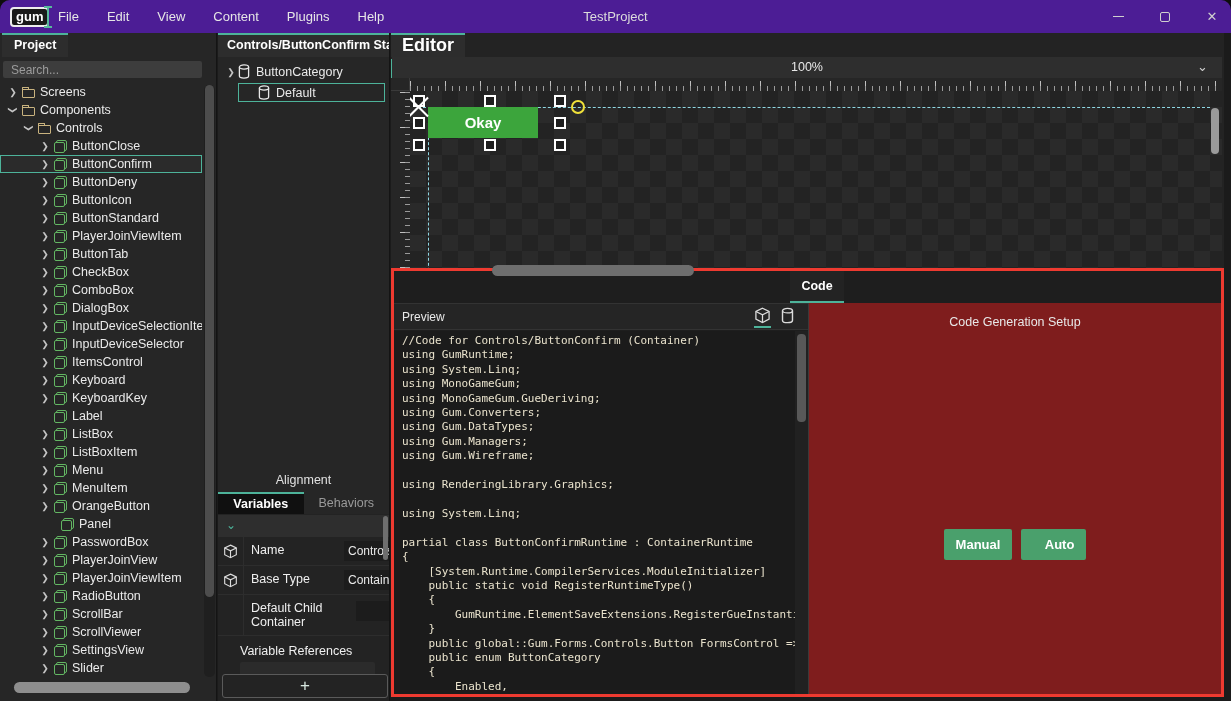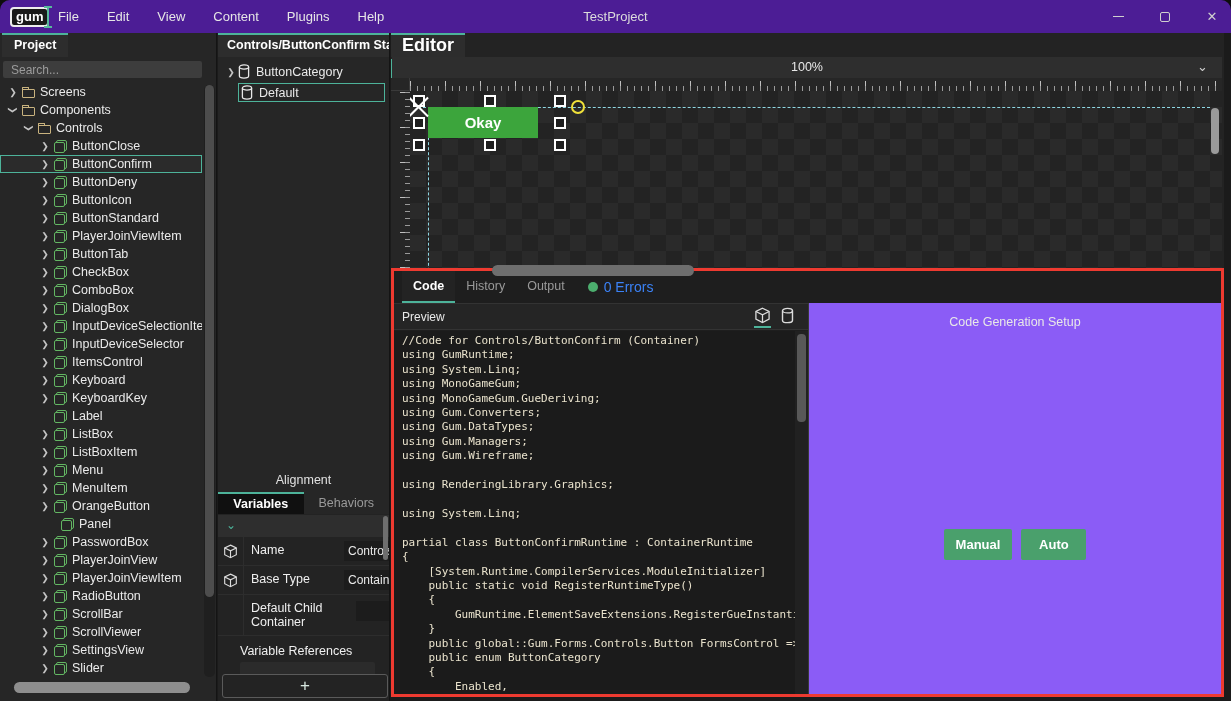--- a/index.html
+++ b/index.html
@@ -46,21 +46,21 @@
   .ico-comp::after { content:""; position:absolute; left:0; bottom:0; width:9px; height:9px; border:1.5px solid #63b663; border-radius:2px; background:#262626; }
   .vscroll-track { position:absolute; right:1px; top:52px; width:11px; bottom:24px; background:#1f1f1f; border-radius:5px; }
   .vscroll-thumb { position:absolute; left:1px; top:0; width:9px; height:512px; background:#4d4d4d; border-radius:5px; }
   .hscroll-thumb { position:absolute; left:14px; bottom:8px; width:176px; height:11px; background:#8e8e8e; border-radius:6px; }
 
   
   #states-panel { position:absolute; left:218px; top:33px; width:172px; height:435px; background:#262626; border-right:1px solid #141414; }
   #states-tab { height:24px; background:#2d2d2d; border-top:2px solid #4db39a; font-weight:bold; font-size:12.5px; line-height:21px; color:#fff; padding:0 9px; white-space:nowrap; overflow:hidden; }
   .srow { height:19px; display:flex; align-items:center; margin-top:5px; white-space:nowrap; }
   .srow .slabel { margin-left:6px; font-size:12.5px; color:#eaeaea; }
-  #state-default { margin-left:20px; margin-right:4px; outline:1px solid #4db39a; outline-offset:-1px; padding-left:3px; margin-top:2px; }
+  #state-default { margin-left:20px; margin-right:4px; outline:1px solid #4db39a; outline-offset:-1px; padding-left:20px; margin-top:2px; }
 
   
   #props-panel { position:absolute; left:218px; top:468px; width:172px; height:233px; background:#232323; border-right:1px solid #141414; }
   #alignment-tab { height:24px; background:#262626; text-align:center; line-height:24px; color:#e0e0e0; font-size:12.5px; }
   #vb-tabs { height:22px; display:flex; }
   #variables-tab { width:86px; background:#101010; border-top:2px solid #4db39a; color:#fff; font-weight:bold; text-align:center; line-height:20px; font-size:12.5px; }
   #behaviors-tab { width:86px; background:#262626; color:#9a9a9a; text-align:center; line-height:22px; font-size:12.5px; }
   #var-dropdown { height:22px; background:#2e2e2e; color:#4db39a; font-size:12px; padding-left:8px; line-height:20px; margin-top:1px; }
   .prow { display:flex; border-bottom:1px solid #2d2d2d; align-items:stretch; }
   .picol { width:26px; min-width:26px; display:flex; align-items:center; justify-content:center; border-right:1px solid #2d2d2d; }
@@ -101,39 +101,39 @@
   #okay-button { position:absolute; left:18px; top:16px; width:110px; height:31px; background:#3ca53c; color:#fff; font-weight:bold; font-size:15px; text-align:center; line-height:31px; }
   .handle { position:absolute; width:12px; height:12px; border:2px solid #fff; background:#1e1e1e; }
   .xline { position:absolute; width:27px; height:2px; background:#fff; left:-5px; top:15px; }
   .xline.a { transform:rotate(45deg); } .xline.b { transform:rotate(-45deg); }
   #rotate-circle { position:absolute; left:161px; top:9px; width:14px; height:14px; border:2px solid #f0e13a; border-radius:50%; }
   #editor-vscroll { position:absolute; right:3px; top:17px; width:8px; height:46px; background:#9a9a9a; border-radius:4px; }
   #editor-hscroll { position:absolute; left:492px; top:265px; width:202px; height:11px; background:#6e6e6e; border-radius:6px; z-index:40; }
 
   
   #code-panel { position:absolute; left:391px; top:268px; width:833px; height:429px; background:#1e1e1e; border:3px solid #ee3a30; z-index:20; }
-  #code-tabrow { position:absolute; left:0; top:0; right:0; height:32px; display:flex; align-items:center; padding-left:8px; background:#1e1e1e; }
+  #code-tabrow { position:absolute; left:0; top:0; right:0; height:32px; display:flex; align-items:center; padding-left:19px; background:#1e1e1e;flex-direction:column; }
   .ctab { padding:0 11px; font-size:12.5px; color:#9a9a9a; height:32px; line-height:30px; }
   .ctab.sel { color:#fff; font-weight:bold; border-bottom:2px solid #4db39a; background:#232323; }
   #errors-badge { display:flex; align-items:center; gap:6px; margin-left:12px; }
   #errors-dot { width:10px; height:10px; border-radius:50%; background:#4cae6e; }
   #errors-label { color:#3b82f6; font-size:14px; }
   #preview-row { position:absolute; left:0; top:32px; width:414px; height:27px; background:#252525; border-top:1px solid #333; border-bottom:1px solid #333; }
   #preview-label { line-height:26px; padding-left:8px; color:#e8e8e8; font-size:12px; }
   #preview-icons { position:absolute; right:14px; top:3px; display:flex; gap:10px; }
   .pvicon { padding-bottom:2px; }
   .pvicon.sel { border-bottom:2px solid #4db39a; }
   #code-pre { position:absolute; left:0; top:60px; width:401px; bottom:0; background:#1b1b1b; color:#eae3cd; font-family:"DejaVu Sans Mono",monospace; font-size:11px; line-height:14.4px; padding:3px 0 0 8px; overflow:hidden; white-space:pre; }
   #code-vscroll-track { position:absolute; left:401px; top:60px; width:13px; bottom:0; background:#212121; }
   #code-vscroll-thumb { position:absolute; left:2px; top:3px; width:9px; height:88px; background:#585858; border-radius:4px; }
   #code-divider { position:absolute; left:414px; top:32px; width:1px; bottom:0; background:#3a3a3a; }
-  #setup-section { position:absolute; left:415px; top:32px; right:0; bottom:0; background:#8b5cf6; }
+  #setup-section { position:absolute; left:415px; top:32px; right:0; bottom:0; background:#7f1d1d; }
   #setup-title { text-align:center; margin-top:12px; color:#e8e8e8; font-size:12.5px; }
   #setup-buttons { position:absolute; left:0; right:0; top:226px; display:flex; justify-content:center; gap:9px; }
-  .setup-btn { height:31px; background:#4aa06c; color:#fff; font-weight:bold; font-size:13px; border:none; border-radius:2px; padding:0 12px; font-family:"Liberation Sans",sans-serif; }
+  .setup-btn { height:31px; background:#4aa06c; color:#fff; font-weight:bold; font-size:13px; border:none; border-radius:2px; padding:0 12px; font-family:"Liberation Sans",sans-serif;text-align:right; }
   #auto-button { width:65px; }
 
   svg { display:block; }
 </style>
 </head>
 <body>
 
 <div id="app">
 
   <div id="titlebar">

